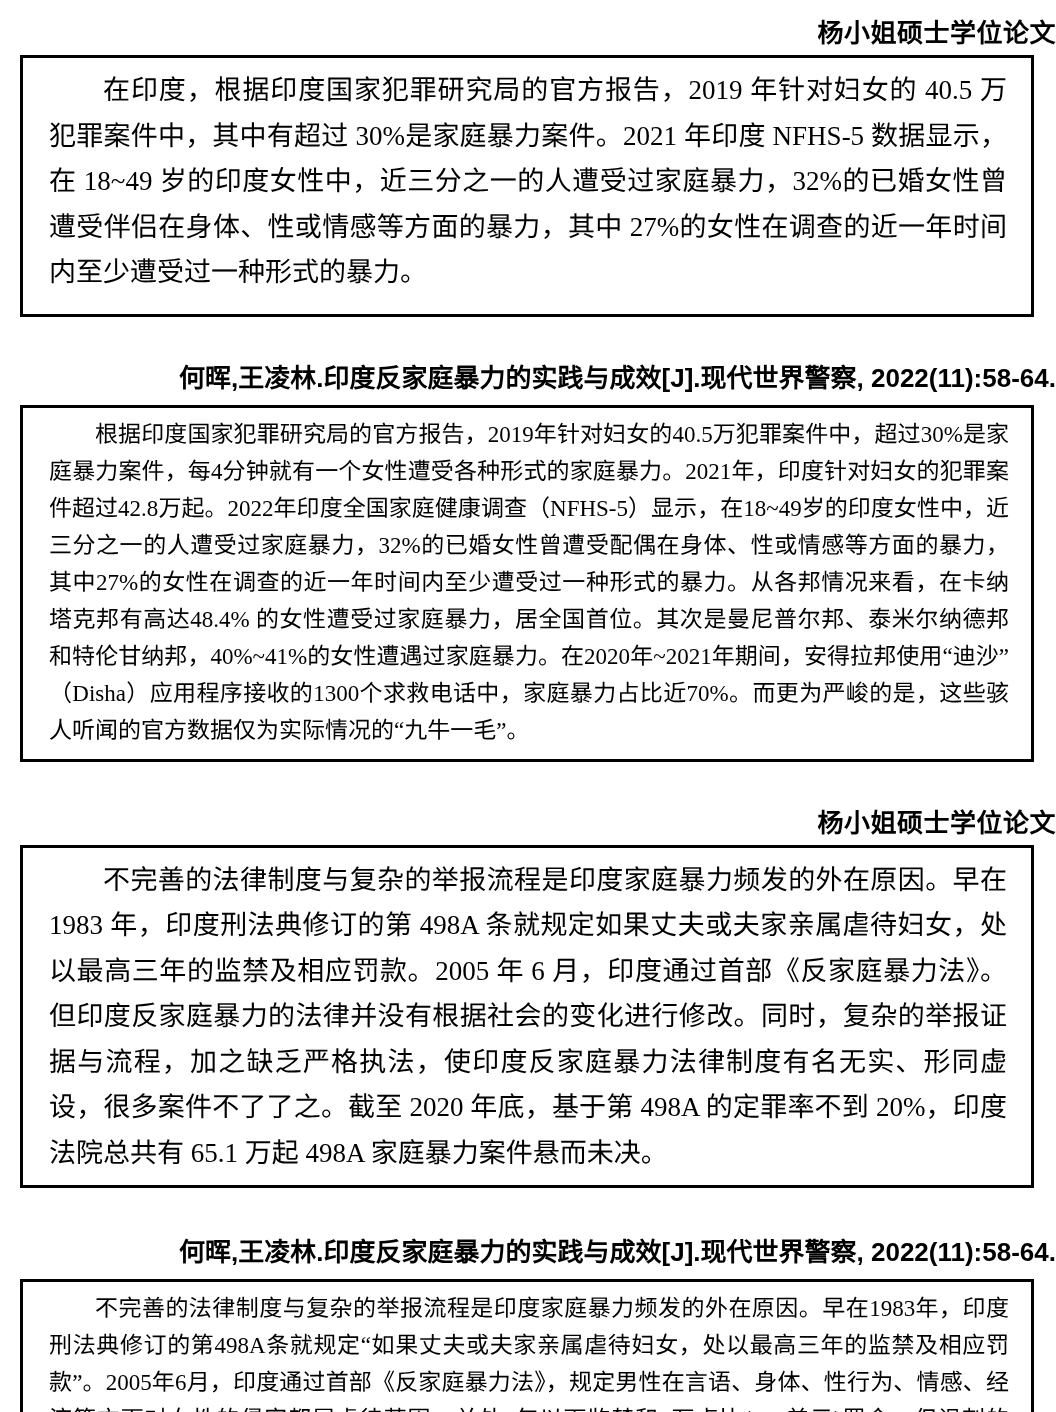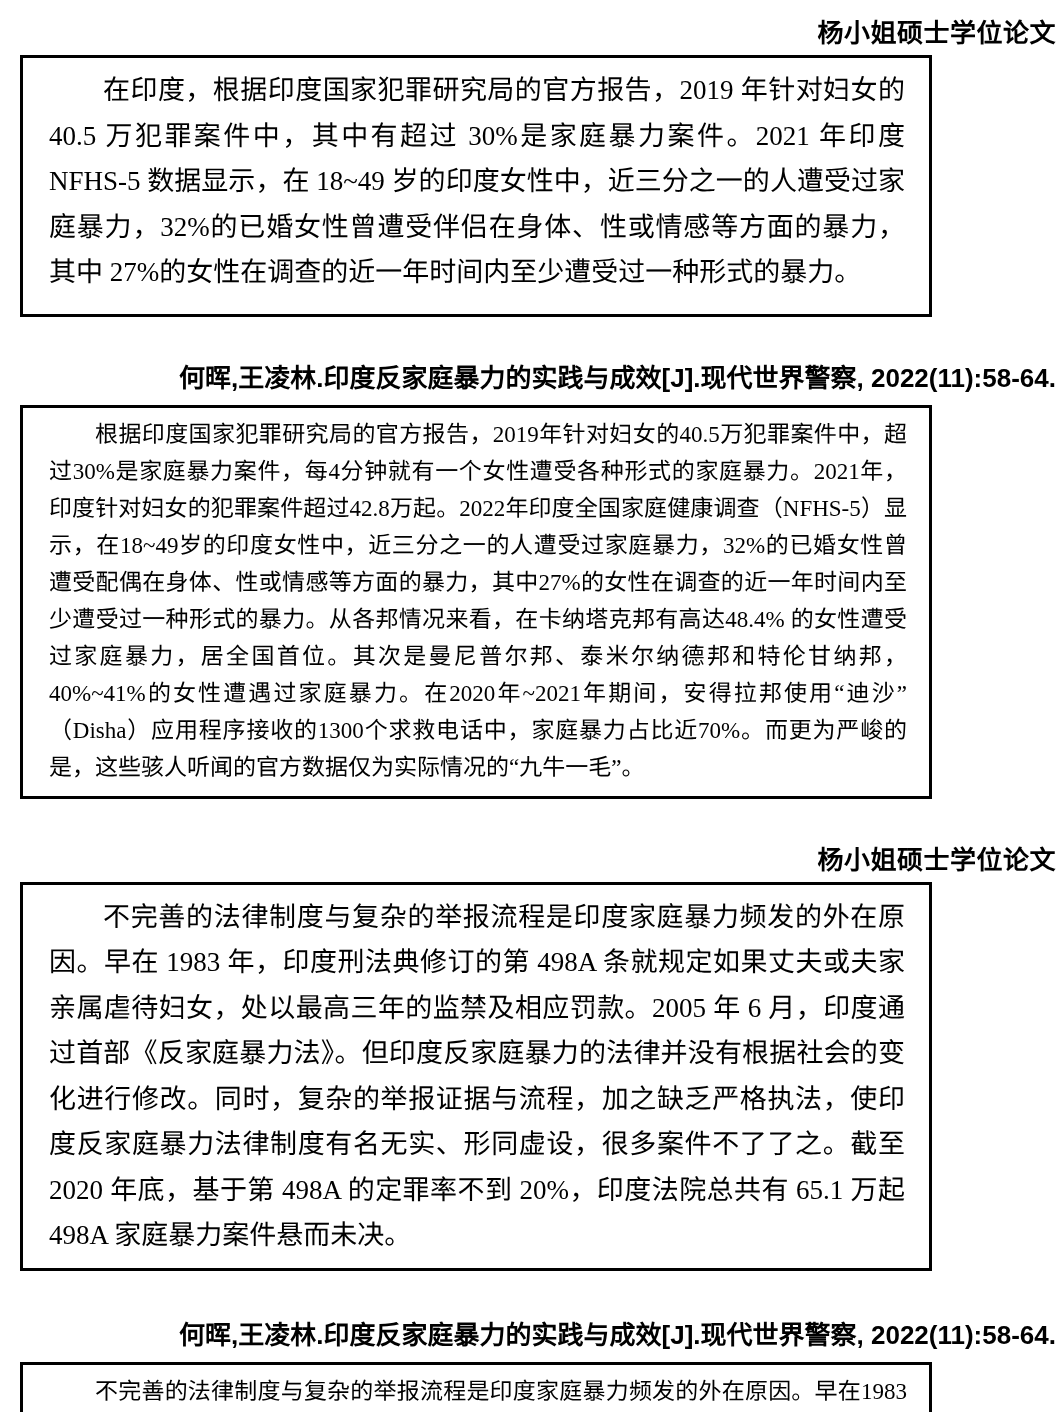--- a/index.html
+++ b/index.html
@@ -22,21 +22,21 @@
     line-height: 38px;
     letter-spacing: 0.5px;
     white-space: nowrap;
     text-align: right;
   }
   .source-heading-1 { margin: 14px 0 3px 0; }
   .source-heading-2 { margin: 42px 0 3px 0; }
   .citation-heading-1 { margin: 42px 0 8px 0; letter-spacing: 0; }
   .citation-heading-2 { margin: 45px 0 8px 0; letter-spacing: 0; }
   .excerpt-box {
-    width: 912px;
+    width: 1014px;
     border: 3px solid #000000;
     font-family: "Liberation Serif", serif;
     text-align: justify;
   }
   .excerpt-box p {
     margin: 0;
     text-indent: 2em;
   }
   .box-large {
     font-size: 27px;

